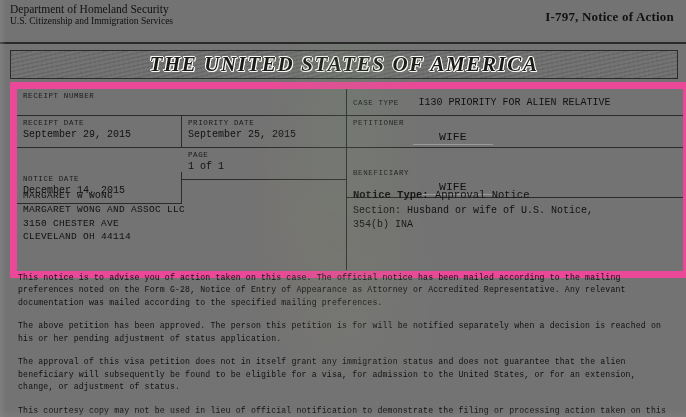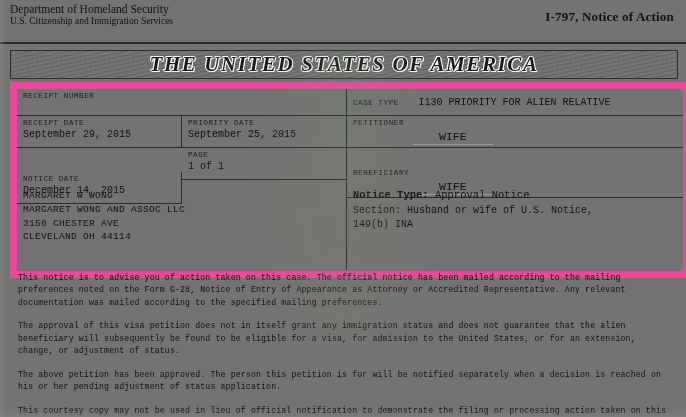--- a/index.html
+++ b/index.html
@@ -260,30 +260,30 @@
     <div class="cell" id="c-notice-block">
       <div class="notice-type-row">
         <span class="k">Notice Type:</span>
         <span>Approval Notice</span>
       </div>
       <div class="notice-sec">
         <span>Section:</span>
         <span>Husband or wife of U.S. Notice,</span>
       </div>
       <div class="notice-sec" style="margin-top:0;">
-        <span>149(b) INA</span>
+        <span>354(b) INA</span>
       </div>
     </div>
 
   </div>
 
   <div class="body">
     <p>This notice is to advise you of action taken on this case.  The official notice has been mailed according to the mailing preferences noted on the Form G-28, Notice of Entry of Appearance as Attorney or Accredited Representative.  Any relevant documentation was mailed according to the specified mailing preferences.</p>
+    <p>The above petition has been approved.  The person this petition is for will be notified separately when a decision is reached on his or her pending adjustment of status application.</p>
     <p>The approval of this visa petition does not in itself grant any immigration status and does not guarantee that the alien beneficiary will subsequently be found to be eligible for a visa, for admission to the United States, or for an extension, change, or adjustment of status.</p>
-    <p>The above petition has been approved.  The person this petition is for will be notified separately when a decision is reached on his or her pending adjustment of status application.</p>
     <p>This courtesy copy may not be used in lieu of official notification to demonstrate the filing or processing action taken on this case.</p>
   </div>
 
   <div class="watermark"></div>
   <div class="scan-edge-left"></div>
   <div class="scan-edge-bottom"></div>
 
 </div>
 
 </body></html>

